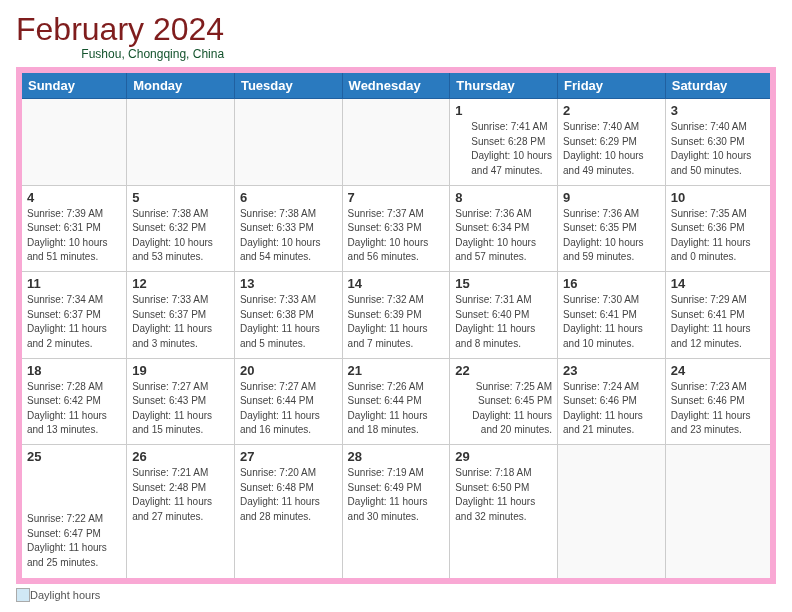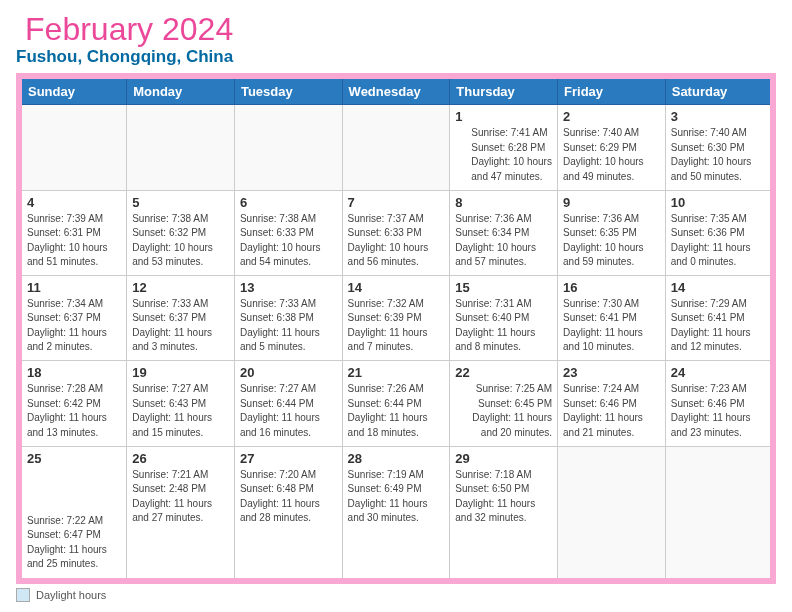--- a/index.html
+++ b/index.html
@@ -38,27 +38,26 @@
     .logo-icon {
       width: 28px;
       height: 28px;
     }
     .title-block {
       text-align: right;
     }
     .month-title {
       font-size: 32px;
       font-weight: normal;
-      color: #ec4899;
+      color: #7f1d1d;
       line-height: 1.1;
     }
     .location-title {
-      font-size: 17px;
-      color: #0369a1;
-      font-weight: bold;
+      font-size: 12px;
+      color: #14532d;
     }
     .calendar {
       flex: 1;
       border: 6px solid #f9a8d4;
       border-collapse: collapse;
       width: 100%;
       table-layout: fixed;
     }
     .calendar th {
       background: #2a7abf;
@@ -89,21 +88,20 @@
       font-size: 10px;
       color: #444;
       line-height: 1.45;
     }
     .empty-cell {
       background: #f9f9f9;
     }
     .legend {
       display: flex;
       align-items: center;
-      gap: 6px;
       margin-top: 4px;
       font-size: 11px;
       color: #555;
     }
     .legend-box {
       width: 14px;
       height: 14px;
       background: #d0e8f5;
       border: 1px solid #aaa;
       display: inline-block;

